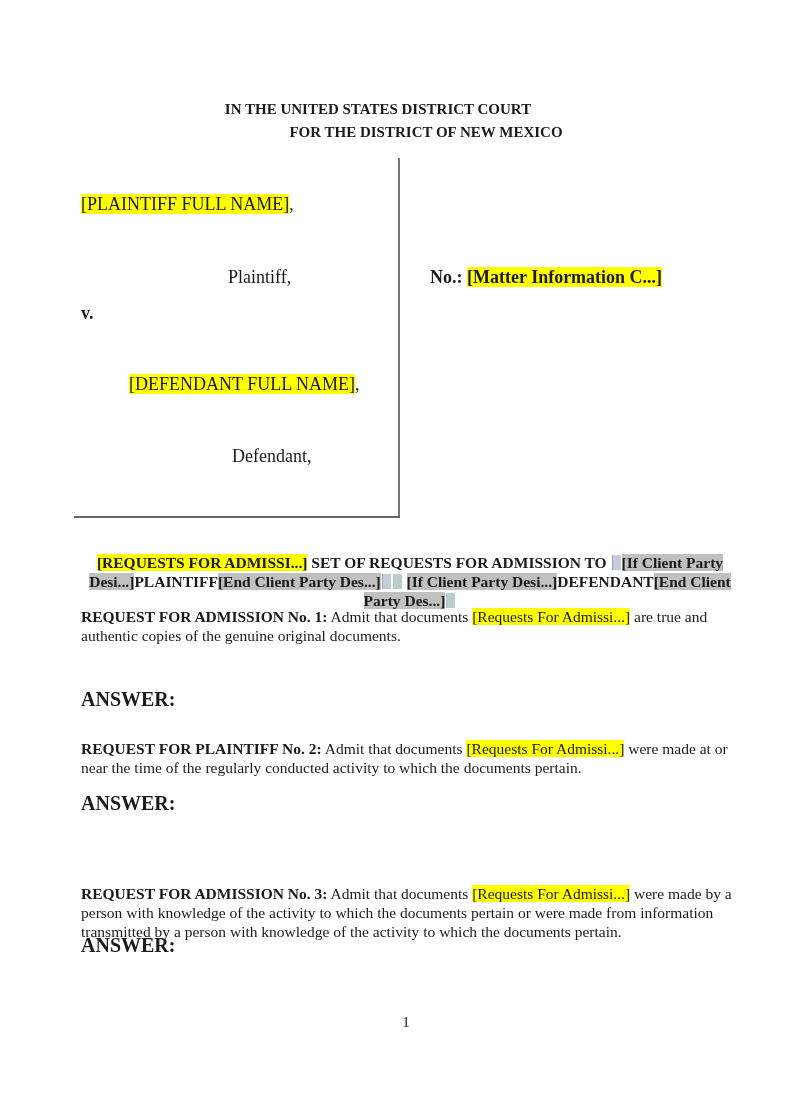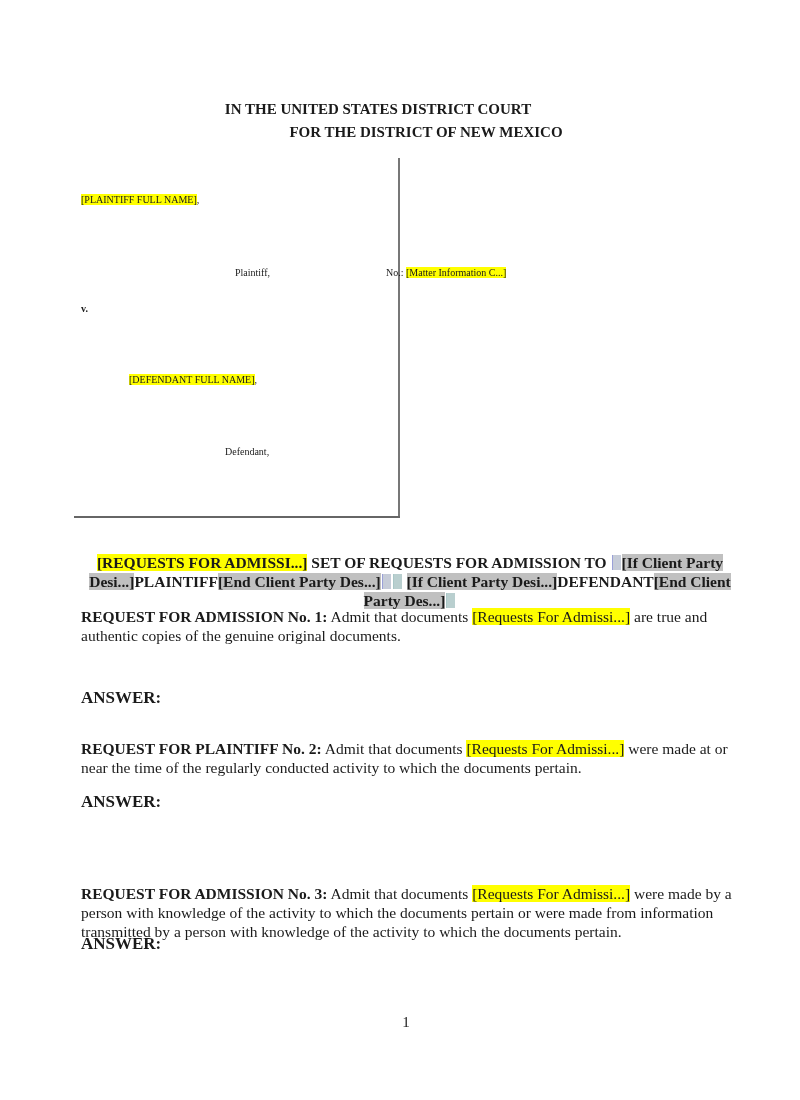--- a/index.html
+++ b/index.html
@@ -6,63 +6,63 @@
     body {
       width: 800px; height: 1100px; position: relative; overflow: hidden;
       font-family: "Liberation Serif", "DejaVu Serif", serif;
       color: #1a1a1a;
     }
     .abs { position: absolute; }
     .court {
       left: 0; width: 692px; text-align: center;
       font-weight: bold; font-size: 15px; line-height: 22px; margin-left: 32px;
     }
-    .cap-text { font-size: 10px; }
+    .cap-text { font-size: 18px; }
     .hl { background: #ffff00; }
     .gray { background: #c0c0c0; }
     .mk {
       display: inline-block; width: 9px; height: 15px; vertical-align: -2px;
       background: #c6ccd8; border-left: 1px solid #9aa0d8; box-sizing: border-box;
       margin: 0 1px;
     }
     .mk.teal { background: #b9cfcf; border-left-color: #a9c7c7; }
     .vline { left: 398px; top: 158px; width: 1.5px; height: 360px; background: #777; }
     .hline { left: 74px; top: 516px; width: 326px; height: 1.5px; background: #666; }
     .title {
       left: 80px; width: 660px; top: 553px; text-align: center;
       font-weight: bold; font-size: 15.5px; line-height: 19px;
     }
     .para {
       left: 81px; width: 655px; font-size: 15.5px; line-height: 19px;
     }
     .para b { font-weight: bold; }
-    .answer { left: 81px; font-size: 17px; font-weight: bold; }
+    .answer { left: 81px; font-size: 20px; font-weight: bold; }
     .pagenum { left: 0; width: 812px; text-align: center; top: 1014px; font-size: 15px; }
   </style>
 </head>
 <body>
 
 <div class="abs court" style="top:98px;">IN THE UNITED STATES DISTRICT COURT</div>
 <div class="abs court" style="top:121px;padding-left:48px;">FOR THE DISTRICT OF NEW MEXICO</div>
 
 <div>
   <div class="abs vline"></div>
   <div class="abs hline"></div>
 
   <div class="abs cap-text" style="left:81px; top:194px;">
     <span class="hl">[PLAINTIFF FULL NAME]</span><span>,</span>
   </div>
-  <div class="abs cap-text" style="left:235px; top:267px;">Plaintiff,</div>
+  <div class="abs cap-text" style="left:228px; top:267px;">Plaintiff,</div>
   <div class="abs cap-text" style="left:81px; top:303px; font-weight:bold;">v.</div>
   <div class="abs cap-text" style="left:81px; top:374px;margin-left:48px;">
     <span class="hl">[DEFENDANT FULL NAME]</span><span>,</span>
   </div>
-  <div class="abs cap-text" style="left:225px; top:446px;">Defendant,</div>
+  <div class="abs cap-text" style="left:232px; top:446px;">Defendant,</div>
 
-  <div class="abs cap-text" style="left:386px; top:267px;">
+  <div class="abs cap-text" style="left:430px; top:267px;font-weight:bold;">
     <span>No.:</span>
     <span class="hl">[Matter Information C...]</span>
   </div>
 </div>
 
 <div class="abs title">
   <span class="hl">[REQUESTS FOR ADMISSI...]</span><span> SET OF REQUESTS FOR ADMISSION TO </span><span class="mk"></span><span class="gray">[If Client Party Desi...]</span><span>PLAINTIFF</span><span class="gray">[End Client Party Des...]</span><span class="mk"></span><span class="mk teal"></span> <span class="gray">[If Client Party Desi...]</span><span>DEFENDANT</span><span class="gray">[End Client Party Des...]</span><span class="mk teal"></span>
 </div>
 
 <div class="abs para" style="top:607px;">

